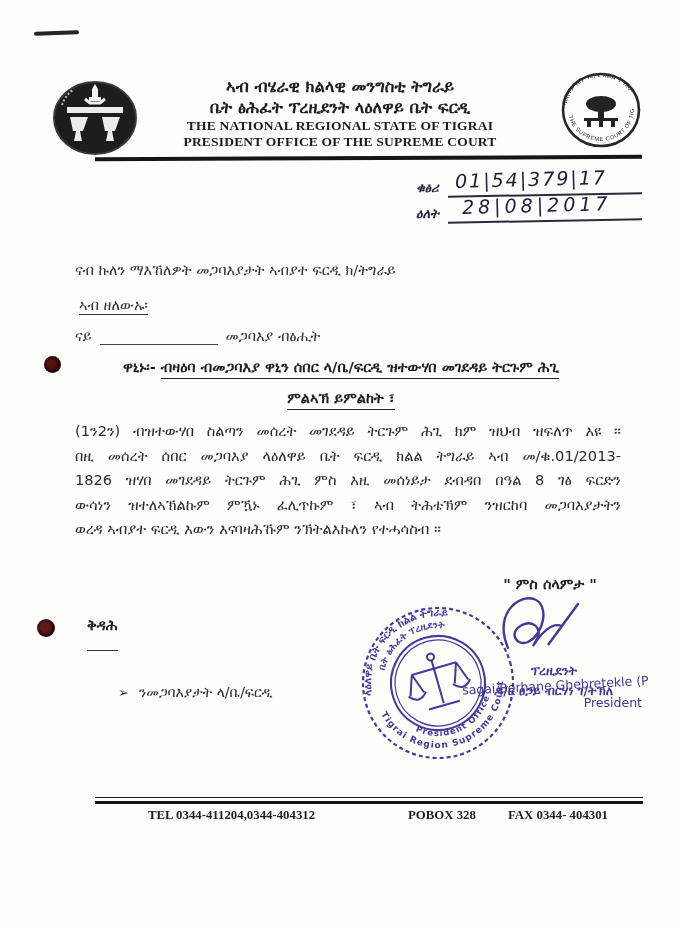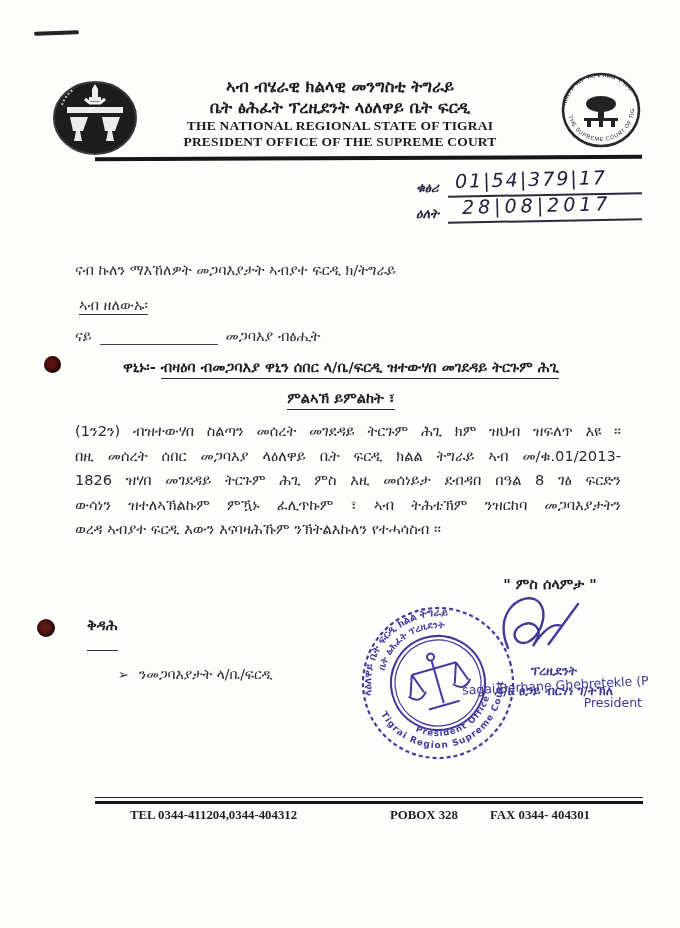--- a/index.html
+++ b/index.html
@@ -38,21 +38,21 @@
   .purple{color:#3f3796;}
   .sig-name-am{font-size:12.5px;font-weight:bold;font-family:"DejaVu Sans",sans-serif;}
   .sig-name-en{font-size:12.5px;font-family:"DejaVu Sans",sans-serif;}
   
   .copy-label{font-weight:bold;font-size:14.5px;color:#222;border-bottom:1.5px solid #333;padding-bottom:17px;font-family:"DejaVu Sans",sans-serif;}
   .copy-item{font-size:14px;color:#2d2d2d;font-family:"DejaVu Sans",sans-serif;}
   .copy-item .bullet{margin-right:10px;font-size:13px;}
   
   .footer-rule{left:95px;top:797px;width:548px;height:3px;border-top:1.5px solid #1c1c1c;border-bottom:3px solid #141414;}
   .footer-text{left:95px;top:808px;width:548px;font-weight:bold;font-size:12.8px;color:#1f1f1f;}
-  .footer-text span{position:absolute;white-space:nowrap;}
+  .footer-text span{position:absolute;white-space:nowrap;margin-left:18px;}
   .ft-tel{left:35px;}
   .ft-pobox{left:295px;}
   .ft-fax{left:395px;}
 </style>
 </head>
 <body>
 
 <div class="page">
 
   <div class="abs corner-mark"></div>
@@ -178,21 +178,21 @@
   </svg>
 
   <div class="abs purple sig-name-am" style="left:494px;top:683px;width:170px;">ዶ/ር ፀጋይ ብርሃነ ገ/ትኽለ</div>
   <div class="abs purple sig-name-am" style="left:494px;top:663px;width:120px;text-align:center;">ፕረዚደንት</div>
   <div class="abs purple sig-name-en" style="left:462px;top:677px;width:215px;transform:rotate(-3deg);">sagai Berhane Ghebretekle (P</div>
   <div class="abs purple sig-name-en" style="left:462px;top:695px;width:180px;text-align:right;">President</div>
 
   <div class="abs" style="left:87px;top:616px;">
     <span class="copy-label">ቅዳሕ</span>
   </div>
-  <div class="abs copy-item" style="left:118px;top:666px;">
+  <div class="abs copy-item" style="left:118px;top:684px;">
     <span class="bullet">➢</span><span>ንመጋባእያታት ላ/ቤ/ፍርዲ</span>
   </div>
 
   <div class="abs footer-rule"></div>
   <div class="abs footer-text">
     <span class="ft-tel">TEL 0344-411204,0344-404312</span>
     <span class="ft-pobox">POBOX 328</span>
     <span class="ft-fax">FAX 0344- 404301</span>
   </div>
 

